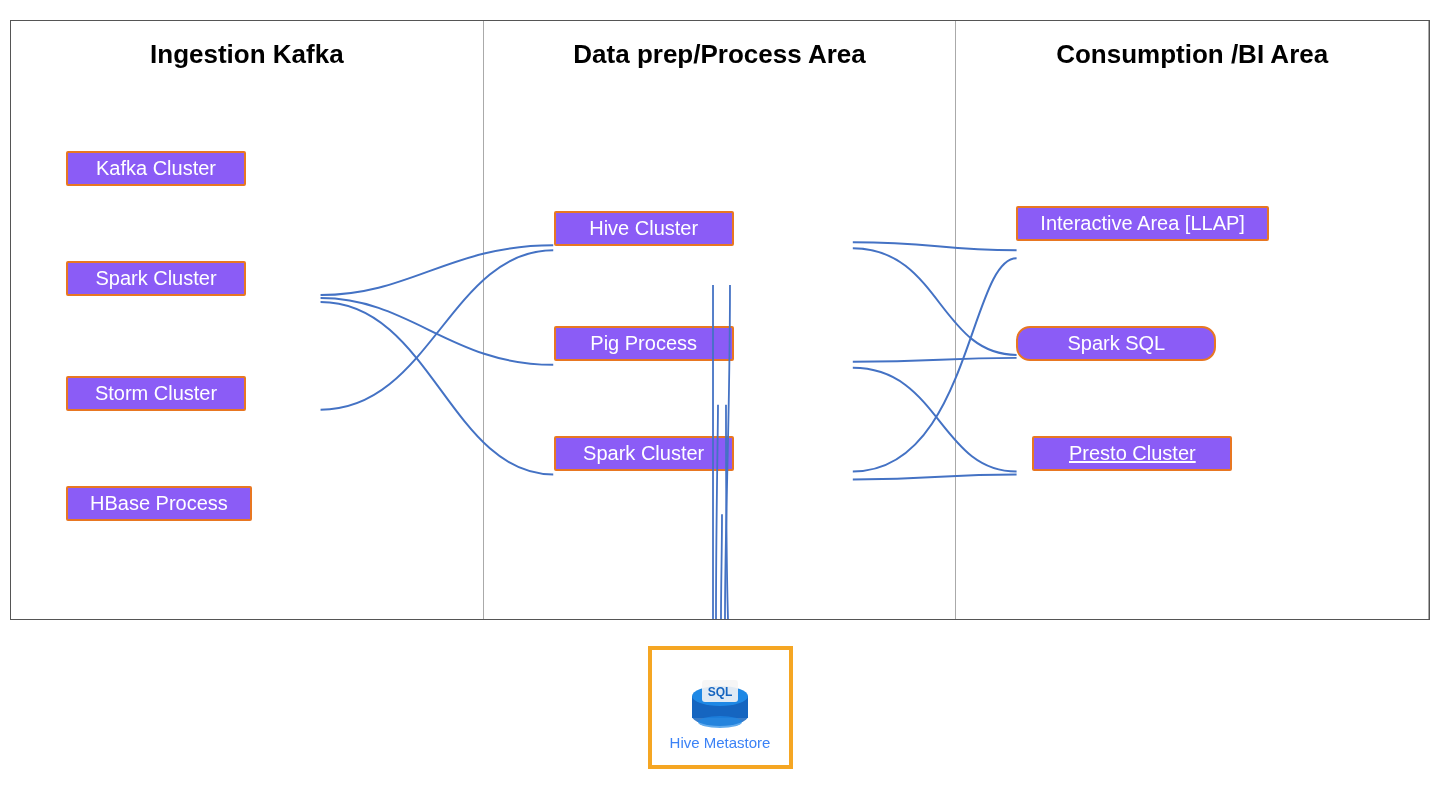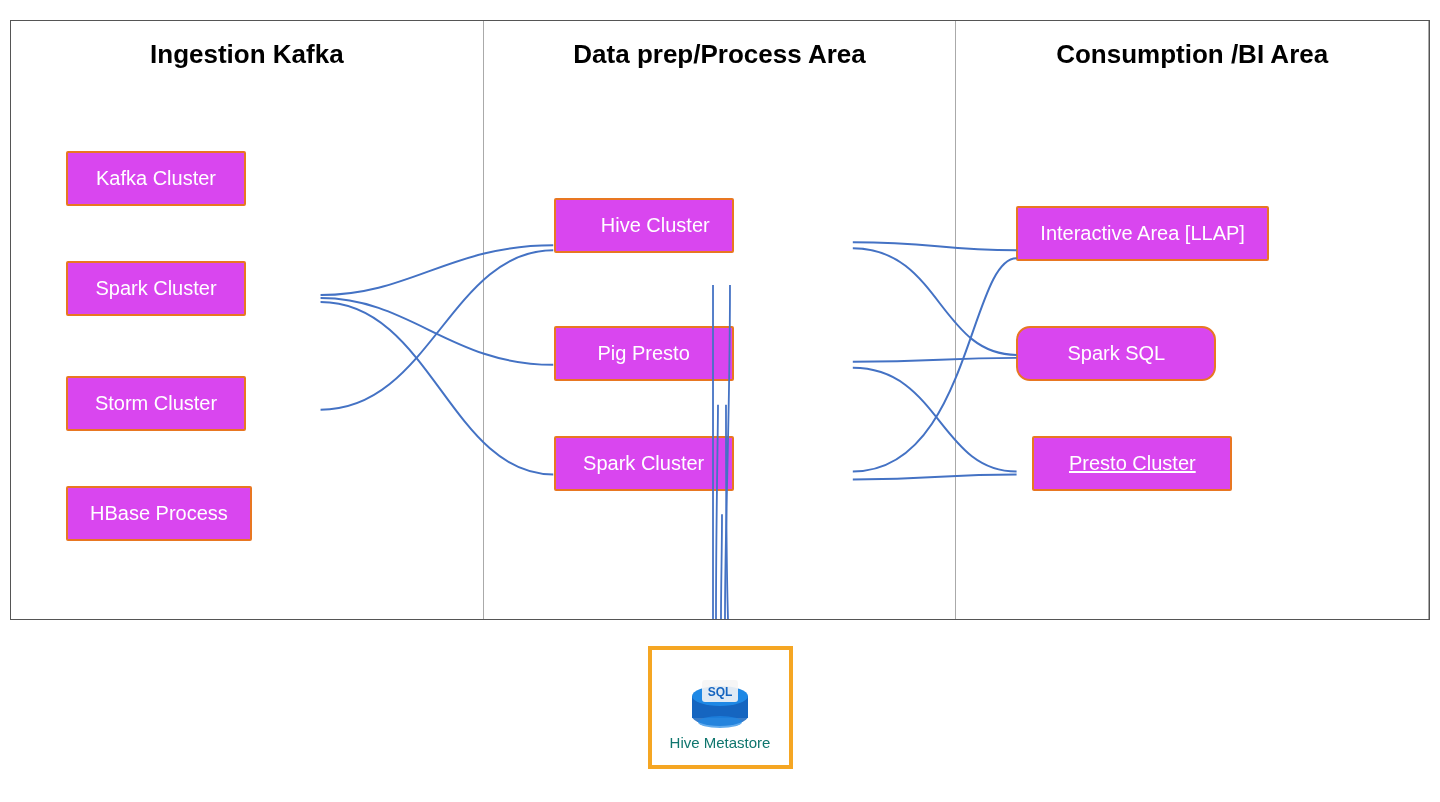--- a/index.html
+++ b/index.html
@@ -35,27 +35,27 @@
       border-right: none;
     }
     .col-header {
       font-size: 26px;
       font-weight: 700;
       color: #000;
       text-align: center;
       padding: 18px 10px 10px;
     }
     .cluster-box {
-      background: #d946ef;
+      background: #8b5cf6;
       color: #fff;
       font-size: 20px;
       font-weight: 500;
       border: 2.5px solid #e87722;
       border-radius: 2px;
-      padding: 14px 22px;
+      padding: 4px 22px;
       min-width: 180px;
       text-align: center;
       position: absolute;
     }
     
     .svg-overlay {
       position: absolute;
       top: 0; left: 0;
       width: 100%;
       height: 100%;
@@ -83,21 +83,21 @@
     .metastore-icon {
       width: 75px;
       height: 65px;
       display: flex;
       flex-direction: column;
       align-items: center;
       justify-content: center;
     }
     .metastore-label {
       font-size: 15px;
-      color: #0f766e;
+      color: #3b82f6;
       font-weight: 500;
       margin-top: 4px;
       text-align: center;
     }
     
   </style>
 </head>
 <body>
 
 <div class="main-container">
@@ -106,22 +106,22 @@
     <div class="column">
       <div class="col-header">Ingestion Kafka</div>
       <div class="cluster-box" style="top:130px; left:55px;">Kafka Cluster</div>
       <div class="cluster-box" style="top:240px; left:55px;">Spark Cluster</div>
       <div class="cluster-box" style="top:355px; left:55px;">Storm Cluster</div>
       <div class="cluster-box" style="top:465px; left:55px;">HBase Process</div>
     </div>
 
     <div class="column">
       <div class="col-header">Data prep/Process Area</div>
-      <div class="cluster-box" style="top:177px; left:70px;text-align:right;">Hive Cluster</div>
-      <div class="cluster-box" style="top:305px; left:70px;">Pig Presto</div>
+      <div class="cluster-box" style="top:190px; left:70px;">Hive Cluster</div>
+      <div class="cluster-box" style="top:305px; left:70px;">Pig Process</div>
       <div class="cluster-box" style="top:415px; left:70px;">Spark Cluster</div>
     </div>
 
     <div class="column">
       <div class="col-header">Consumption /BI Area</div>
       <div class="cluster-box" style="top:185px; left:60px; min-width:200px;">Interactive Area [LLAP]</div>
       <div class="cluster-box" style="top:305px; left:60px; min-width:200px;border-radius:14px;">Spark SQL</div>
       <div class="cluster-box" style="top:415px; left:76px; min-width:200px;text-decoration:underline;">Presto Cluster</div>
     </div>
 

